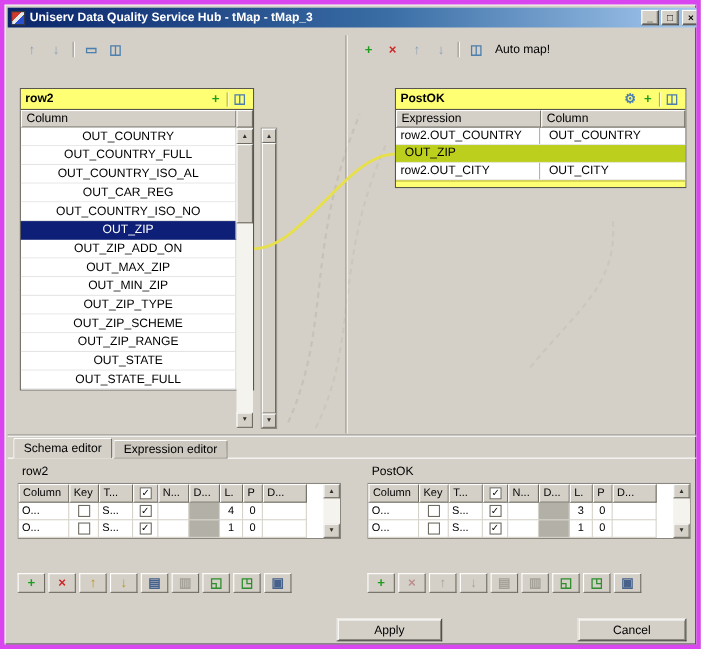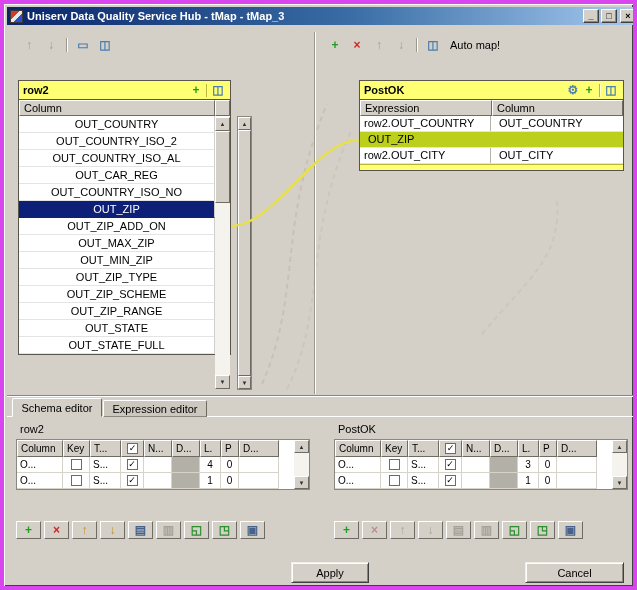--- a/index.html
+++ b/index.html
@@ -187,21 +187,21 @@
       <span class="hicon c-blue">
           <span>◫</span>
         </span>
     </div>
     <div class="colheadrow">
       <span class="colheadcell" style="width:196px">Column</span>
       <span class="colheadcell" style="width:15px"></span>
     </div>
     <div class="lrows">
       <div class="lrow">OUT_COUNTRY</div>
-      <div class="lrow">OUT_COUNTRY_ISO_2</div>
+      <div class="lrow">OUT_COUNTRY_FULL</div>
       <div class="lrow">OUT_COUNTRY_ISO_AL</div>
       <div class="lrow">OUT_CAR_REG</div>
       <div class="lrow">OUT_COUNTRY_ISO_NO</div>
       <div class="lrow sel">OUT_ZIP</div>
       <div class="lrow">OUT_ZIP_ADD_ON</div>
       <div class="lrow">OUT_MAX_ZIP</div>
       <div class="lrow">OUT_MIN_ZIP</div>
       <div class="lrow">OUT_ZIP_TYPE</div>
       <div class="lrow">OUT_ZIP_SCHEME</div>
       <div class="lrow">OUT_ZIP_RANGE</div>
@@ -439,16 +439,16 @@
         <span class="c-dgreen">◱</span>
       </span>
     <span class="stbtn">
         <span class="c-dgreen">◳</span>
       </span>
     <span class="stbtn">
         <span class="c-copy">▣</span>
       </span>
   </div>
 
-  <div class="pushbtn" style="left:287px; top:558px; width:78px; height:21px;">Apply</div>
+  <div class="pushbtn" style="left:302px; top:558px; width:96px; height:21px;">Apply</div>
   <div class="pushbtn" style="left:521px; top:558px; width:99px; height:21px;">Cancel</div>
 
 </div>
 
 </body></html>

